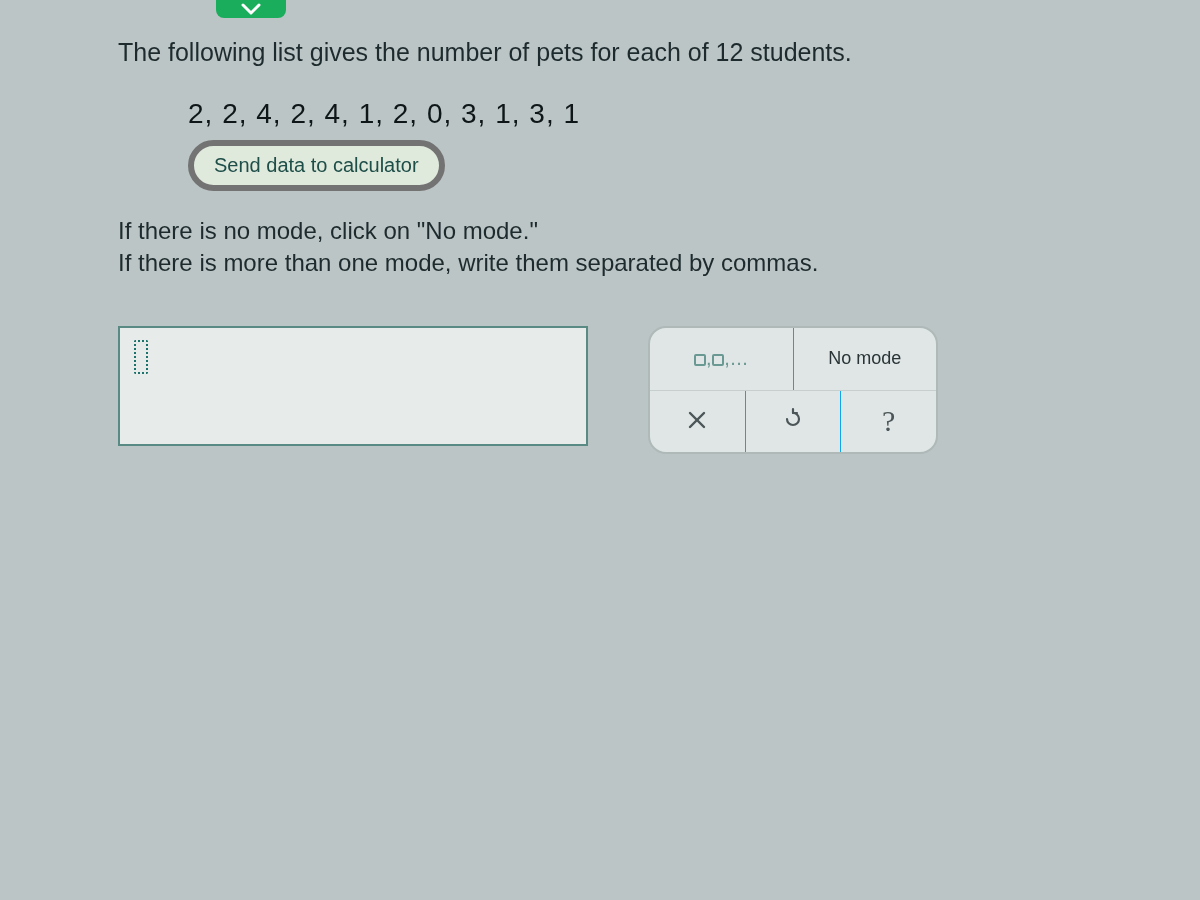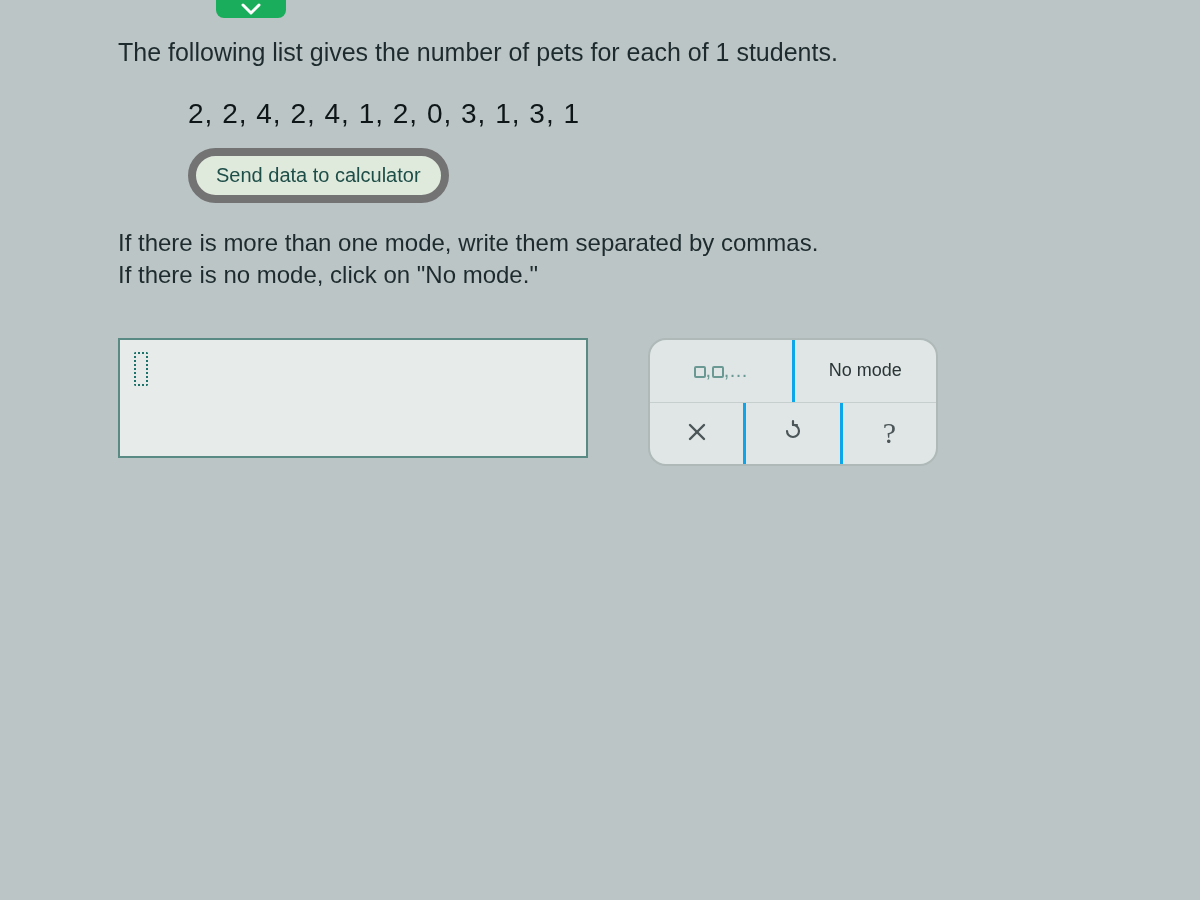--- a/index.html
+++ b/index.html
@@ -49,24 +49,24 @@
     margin-left: 70px;
   }
   .data-list {
     font-family: Liberation Sans, sans-serif;
     color: #0e1618;
     font-size: 28px;
     letter-spacing: 1px;
   }
   .send-btn {
     display: inline-block;
-    margin-top: 18px;
+    margin-top: 10px;
     background: #dfe9dc;
     color: #1e4e48;
-    border: 8px solid #737373;
+    border: 6px solid #737373;
     border-radius: 30px;
     padding: 8px 20px;
     font-size: 20px;
     font-family: Verdana, Geneva, sans-serif;
     cursor: pointer;
     text-align: right;
   }
   .prompt-block {
     margin-top: 36px;
   }
@@ -127,21 +127,21 @@
     border-top: 1px solid #c6cfce;
   }
   .tool-cell {
     flex: 1;
     display: flex;
     align-items: center;
     justify-content: center;
     cursor: pointer;
   }
   .tool-cell + .tool-cell {
-    border-left: 3px solid #0ea5e9;
+    border-left: 1px solid #0ea5e9;
   }
   .list-template {
     color: #6a9893;
     font-size: 20px;
     letter-spacing: 0.5px;
     user-select: none;
   }
   .mini-square {
     display: inline-block;
     width: 12px;
@@ -169,31 +169,31 @@
 
 <div class="viewport">
 
   <div class="top-tab">
     <svg width="22" height="14" viewBox="0 0 22 14">
       <polyline points="3,3 11,11 19,3" fill="none" stroke="#ffffff" stroke-width="3" stroke-linecap="round" stroke-linejoin="round"></polyline>
     </svg>
   </div>
 
   <div class="content">
-    <div class="intro">The following list gives the number of pets for each of 1 students.</div>
+    <div class="intro">The following list gives the number of pets for each of 12 students.</div>
 
     <div class="data-block">
       <div class="data-list">2, 2, 4, 2, 4, 1, 2, 0, 3, 1, 3, 1</div>
       <button class="send-btn">Send data to calculator</button>
     </div>
 
 
     <div class="hint-block">
+      <div>If there is no mode, click on "No mode."</div>
       <div>If there is more than one mode, write them separated by commas.</div>
-      <div>If there is no mode, click on "No mode."</div>
     </div>
 
     <div class="answer-row">
       <div class="answer-box">
         <div class="cursor-box"></div>
       </div>
 
       <div class="toolbox">
         <div class="toolbox-row">
           <div class="tool-cell">

